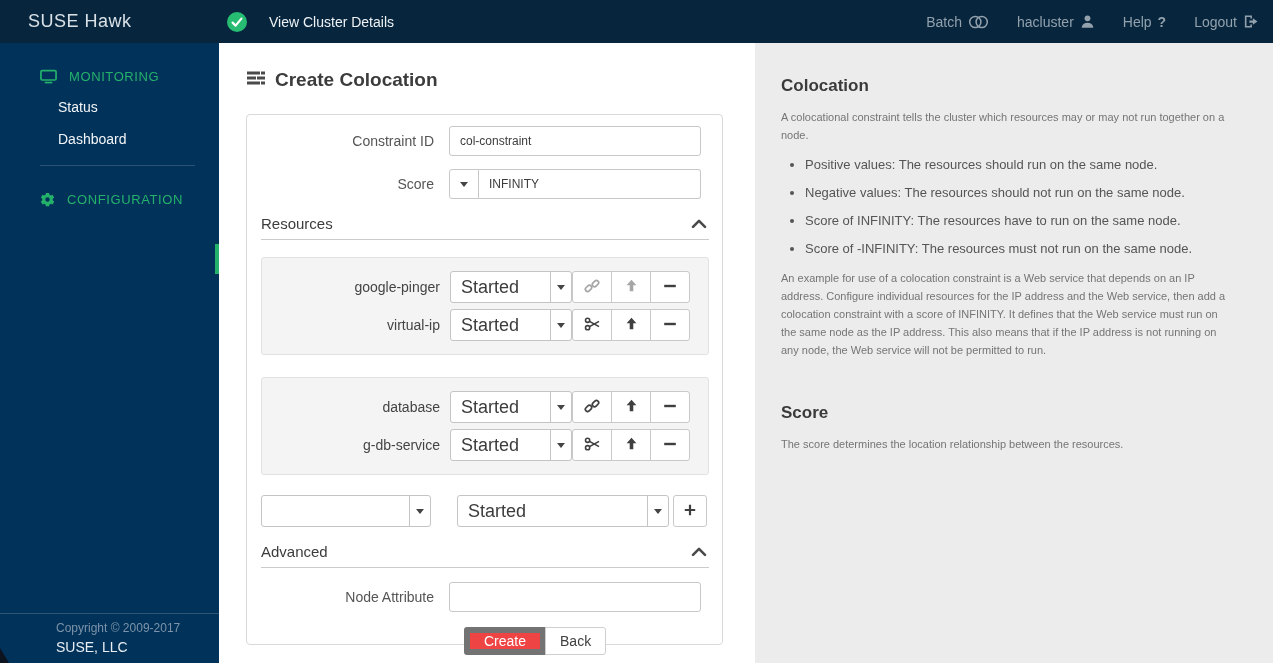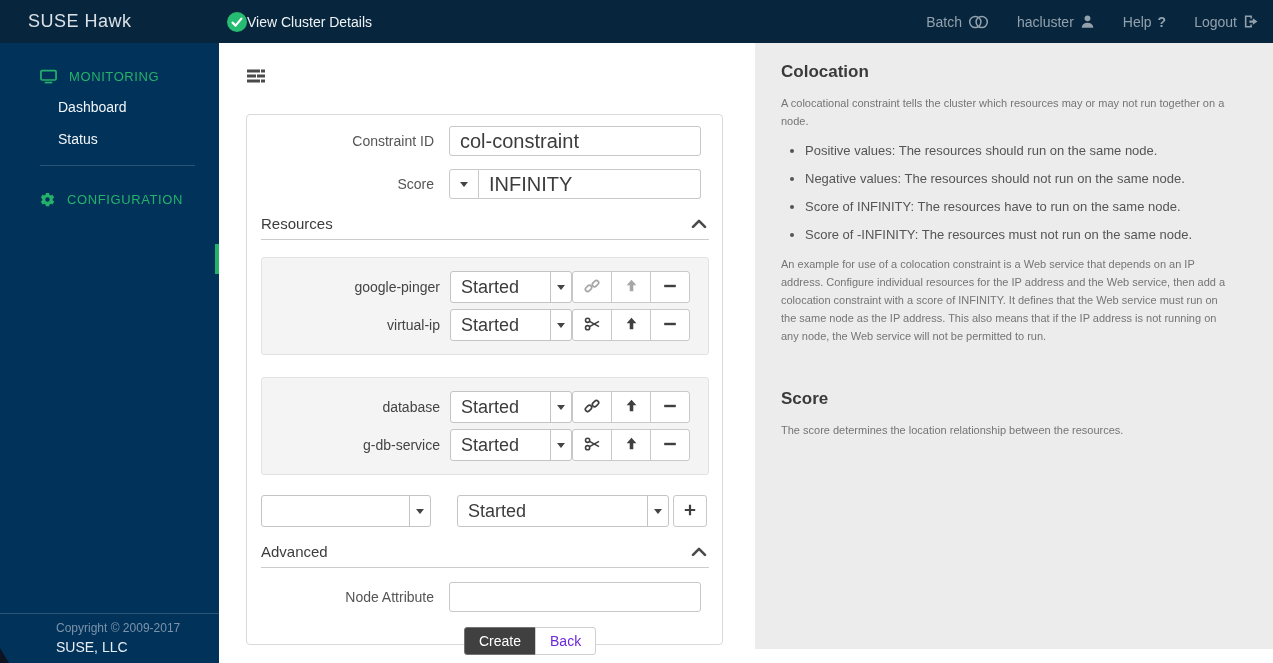--- a/index.html
+++ b/index.html
@@ -3,21 +3,21 @@
 <meta charset="utf-8">
 <style>
   * { box-sizing: border-box; margin: 0; padding: 0; }
   html,body { width:1273px; height:663px; overflow:hidden; }
   body { font-family:"Liberation Sans", sans-serif; background:#fff; position:relative; }
 
   
   .topbar { position:absolute; left:0; top:0; width:1273px; height:43px;
     background:#07263d; display:flex; align-items:center; z-index:5; }
   .brand { width:219px; padding-left:28px; color:#d9e0e6; font-size:18px; letter-spacing:.5px; }
-  .status-wrap { display:flex; align-items:center; gap:0; margin-left:8px; }
+  .status-wrap { display:flex; align-items:center; gap:22px; margin-left:8px; }
   .check-badge { width:20px; height:20px; display:inline-flex; }
   .status-label { color:#eef2f5; font-size:14px; }
   .topnav { margin-left:auto; display:flex; align-items:center; gap:28px; padding-right:15px; }
   .nav-item { display:flex; align-items:center; gap:6px; color:#93a1ad; font-size:14px; cursor:pointer; }
   .nav-item .glyph { display:inline-flex; color:#93a1ad; }
   .help-q { font-weight:bold; font-size:14px; }
 
   
   .sidebar { position:absolute; left:0; top:43px; width:219px; height:620px; background:#00325a; }
   .side-section { margin-top:22px; }
@@ -38,21 +38,21 @@
   
   .main { position:absolute; left:219px; top:43px; width:536px; height:620px; background:#fff; }
   .page-head { display:flex; align-items:center; gap:10px; margin:26px 0 0 28px; }
   .page-title { font-size:19px; font-weight:bold; color:#3c3c3c; }
   .card { position:absolute; left:27px; top:71px; width:477px; height:531px;
     background:#fff; border:1px solid #d9d9d9; border-radius:4px; padding:11px 13px 13px 14px; }
 
   .form-row { display:flex; align-items:center; margin-bottom:13px; }
   .form-label { width:188px; text-align:right; padding-right:15px; font-size:14px; color:#555; }
   .text-input { width:252px; height:30px; border:1px solid #c8c8c8; border-radius:3px;
-    font-family:inherit; font-size:20px; color:#3c3c3c; padding:0 10px; outline:none; }
+    font-family:inherit; font-size:12px; color:#3c3c3c; padding:0 10px; outline:none; }
   .score-group { display:flex; width:252px; }
   .caret-btn { width:30px; height:30px; background:#fff; border:1px solid #c8c8c8;
     border-radius:3px 0 0 3px; display:flex; align-items:center; justify-content:center; cursor:pointer; }
   .score-group .text-input { width:222px; border-left:none; border-radius:0 3px 3px 0; }
 
   .section-head { display:flex; justify-content:space-between; align-items:flex-end;
     border-bottom:1px solid #ccc; padding-bottom:7px; margin-top:16px; }
   .section-title { font-size:15px; color:#3c3c3c; }
   .collapse-btn { background:none; border:none; cursor:pointer; padding:0 2px; }
 
@@ -79,25 +79,25 @@
 
   .add-row { display:flex; align-items:center; margin-top:20px; }
   .add-row .combo.empty { width:170px; }
   .add-row .combo.state { width:212px; margin-left:26px; }
   .plus-btn { width:34px; height:32px; margin-left:4px; background:#fff; border:1px solid #c9c9c9;
     border-radius:3px; display:flex; align-items:center; justify-content:center; color:#3f3f3f; cursor:pointer; }
 
   .adv-row { margin-top:14px; }
   .btn-row { margin-left:203px; margin-top:15px; display:flex; }
   .btn { height:28px; font-family:inherit; font-size:14px; padding:0 14px; cursor:pointer; }
-  .btn-create { background:#404040; color:#fff; border:1px solid #737373; border-radius:3px 0 0 3px; }
-  .btn-back { background:#fff; color:#6d28d9; border:1px solid #cfcfcf; border-radius:0 3px 3px 0; margin-left:-1px; }
+  .btn-create { background:#ef4444; color:#fff; border:6px solid #737373; border-radius:3px 0 0 3px; }
+  .btn-back { background:#fff; color:#404040; border:1px solid #cfcfcf; border-radius:0 3px 3px 0; margin-left:-1px; }
 
   
-  .help { position:absolute; left:755px; top:29px; width:518px; height:620px;
+  .help { position:absolute; left:755px; top:43px; width:518px; height:620px;
     background:#ececec; padding:24px 46px 0 26px; }
   .help-title { font-size:17px; font-weight:bold; color:#3a3a3a; margin-top:9px; margin-bottom:12px; }
   .help p { font-size:11px; color:#757575; line-height:18px; margin-bottom:12px; }
   .help ul { margin:0 0 12px 0; padding-left:24px; }
   .help li { font-size:13px; color:#555; line-height:17px; margin:11px 0; }
   .help-score { margin-top:44px; }
 </style>
 </head>
 <body>
 
@@ -153,22 +153,22 @@
         <div class="side-head">
           <span class="sicon">
             <svg width="17" height="15" viewBox="0 0 18 15">
               <rect x="1" y="1.2" width="16" height="10" rx="1.2" fill="none" stroke="currentColor" stroke-width="1.8"></rect>
               <rect x="5" y="13" width="8" height="1.8" fill="currentColor"></rect>
             </svg>
           </span>
           <span class="slabel">MONITORING</span>
         </div>
         <div class="side-items">
+          <div class="side-item">Status</div>
           <div class="side-item">Dashboard</div>
-          <div class="side-item">Status</div>
         </div>
         <div class="side-divider"></div>
       </div>
       <div class="side-section">
         <div class="side-head">
           <span class="sicon">
             <svg width="15" height="15" viewBox="0 0 16 16">
               <path fill="currentColor" fill-rule="evenodd" d="M9.7 1H6.3l-.4 2a5.8 5.8 0 0 0-1.4.8L2.6 3 .9 6l1.6 1.3a5.8 5.8 0 0 0 0 1.6L.9 10.2l1.7 3 1.9-.8c.4.3.9.6 1.4.8l.4 2h3.4l.4-2c.5-.2 1-.5 1.4-.8l1.9.8 1.7-3-1.6-1.3a5.8 5.8 0 0 0 0-1.6L15.1 6l-1.7-3-1.9.8c-.4-.3-.9-.6-1.4-.8zM8 5.6a2.4 2.4 0 1 1 0 4.8 2.4 2.4 0 0 1 0-4.8z"></path>
             </svg>
           </span>
@@ -189,20 +189,21 @@
     <span>
       <svg viewBox="0 0 18 14" width="18" height="14" fill="#4a4a4a">
           <rect x="0" y="0.5" width="13" height="3"></rect>
           <rect x="14" y="0.5" width="4" height="3"></rect>
           <rect x="0" y="5.5" width="9" height="3"></rect>
           <rect x="10" y="5.5" width="8" height="3"></rect>
           <rect x="0" y="10.5" width="13" height="3"></rect>
           <rect x="14" y="10.5" width="4" height="3"></rect>
         </svg>
     </span>
+    <span class="page-title">Create Colocation</span>
   </div>
 
   <div class="card">
 
     <div class="form-row">
       <label class="form-label">Constraint ID</label>
       <input class="text-input" type="text" value="col-constraint" style="">
     </div>
 
     <div class="form-row">

